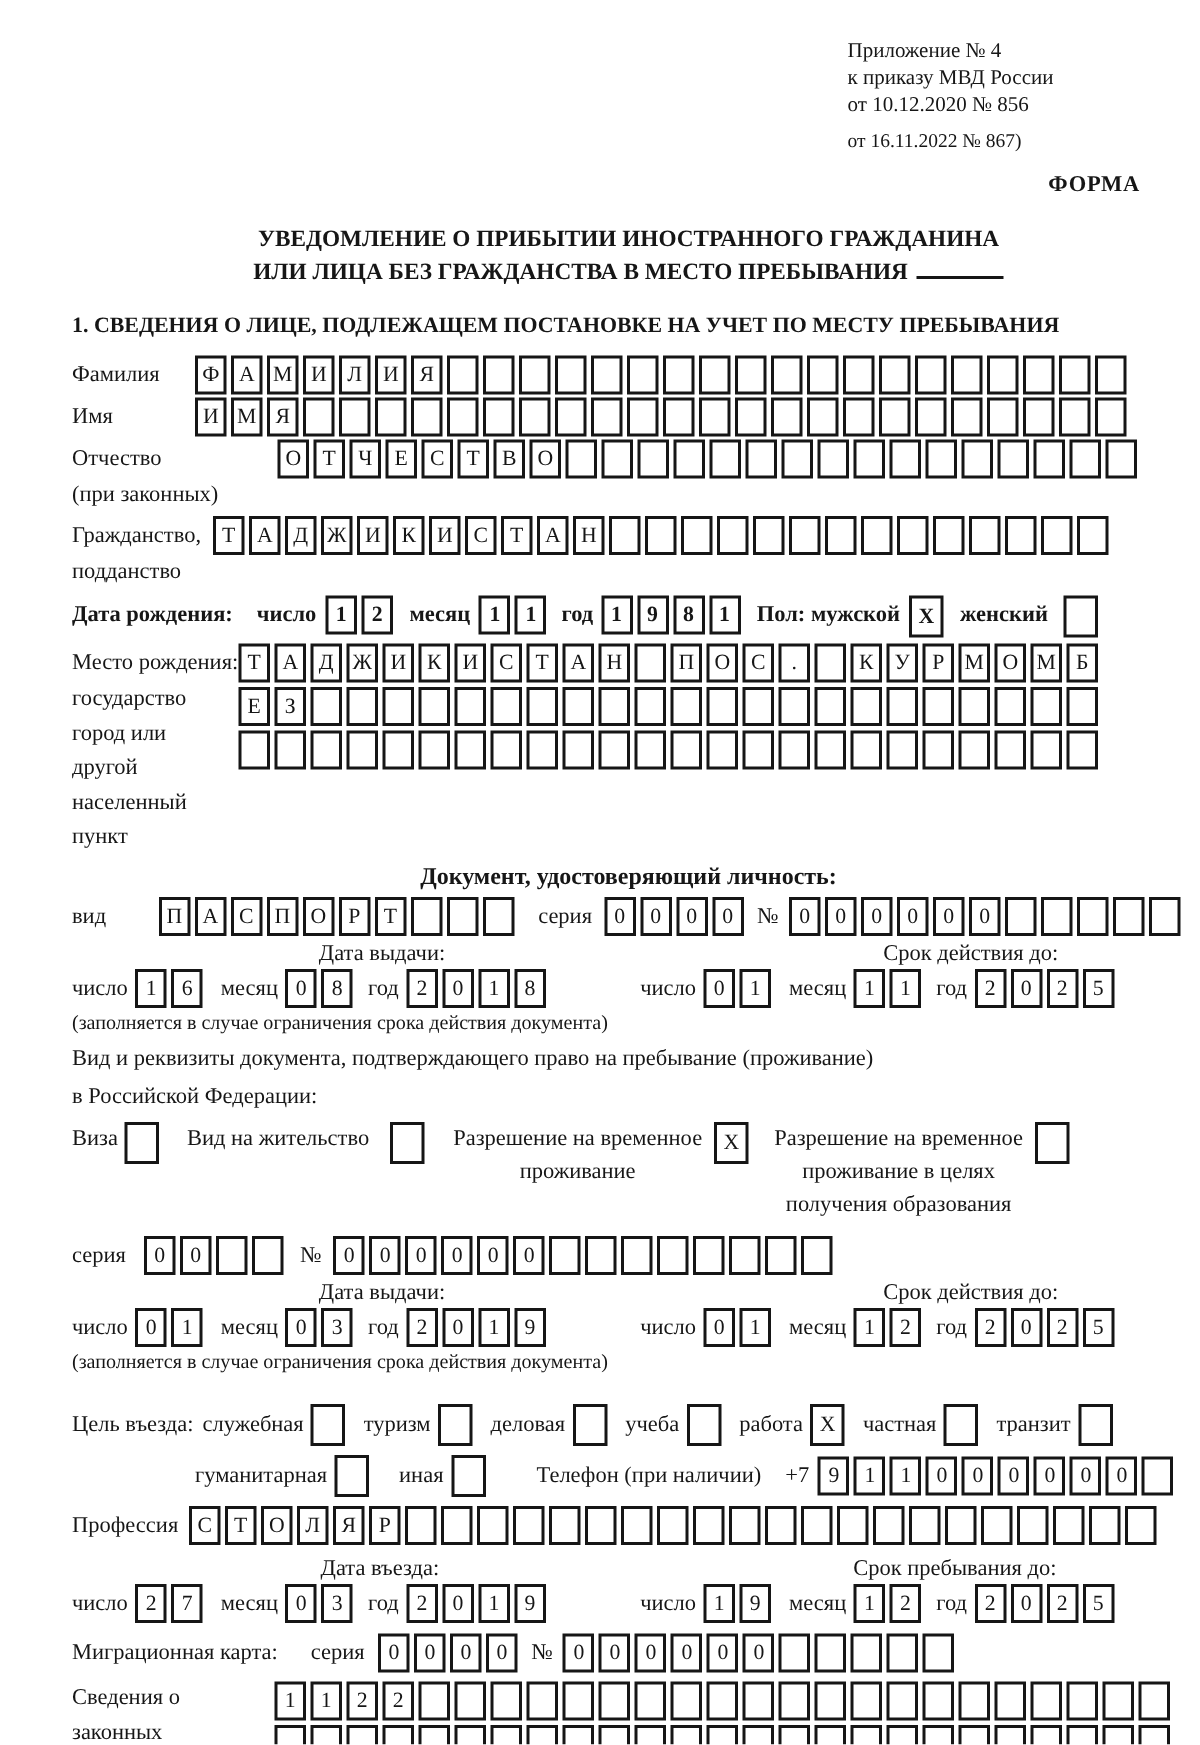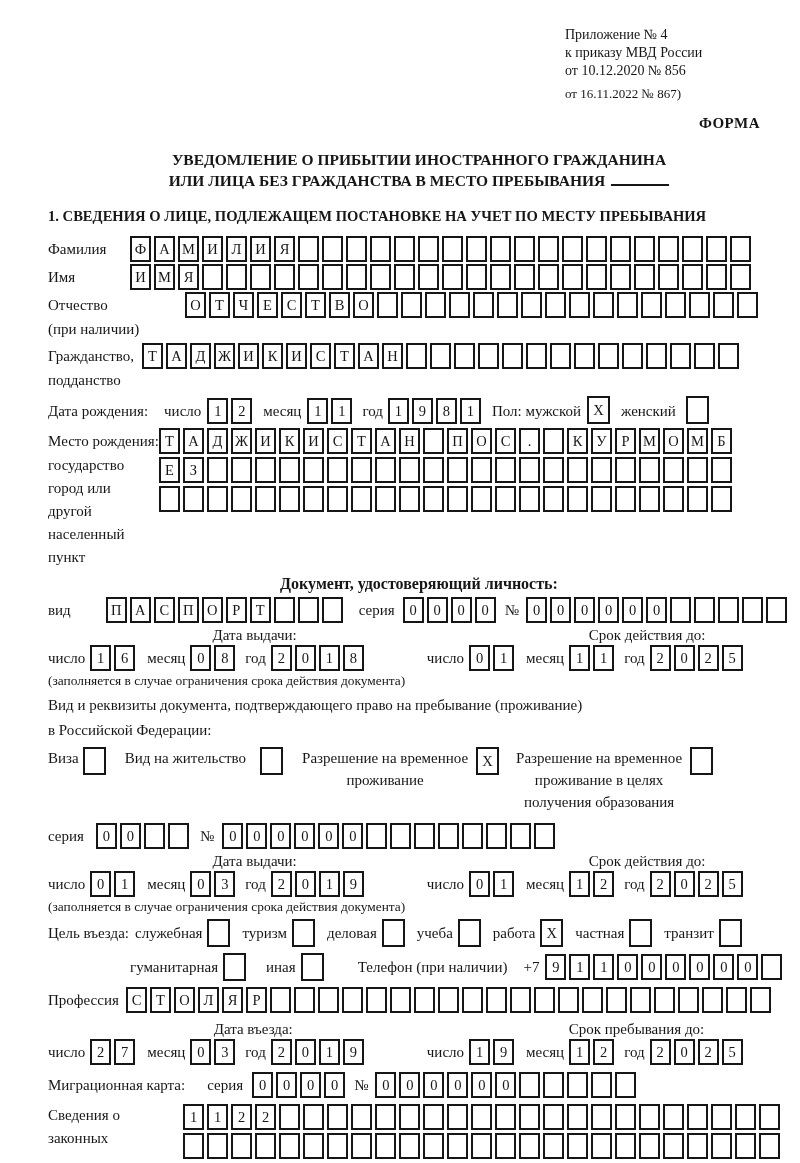--- a/index.html
+++ b/index.html
@@ -39,21 +39,21 @@
   .hdr-row{display:flex;font-size:15px;margin-top:4px;margin-bottom:1px;justify-content:center;}
   .right-note{padding-right:28px;font-size:13.4px;margin-top:2px;margin-bottom:4px;}
   .intro{line-height:25px;}
   
   .opts{display:flex;align-items:flex-start;margin-top:4px;margin-bottom:10px;}
   .opt{display:flex;align-items:flex-start;}
   .opt-text{line-height:22px;}
   .opt-text.center{text-align:center;}
   .opt .boxcells{margin-left:8px;margin-top:0;}
   
-  .purposes{display:flex;align-items:center;margin-top:4px;}
+  .purposes{display:flex;align-items:center;margin-top:20px;}
   .pair{display:flex;align-items:center;margin-right:9px;}
   .pair .plabel{margin-right:5px;white-space:nowrap;}
 </style>
 </head>
 <body>
 
 <div class="page">
 
   <div class="appendix">
     <div>Приложение № 4</div>
@@ -132,21 +132,21 @@
         <span class="cell"></span>
         <span class="cell"></span>
         <span class="cell"></span>
         <span class="cell"></span>
       </span>
   </div>
 
   <div class="frow">
     <span class="lblblock w137">
       <div style="line-height:26px;">Отчество</div>
-      <div>(при наличии)</div>
+      <div>(при законных)</div>
     </span>
     <span class="cells">
         <span class="cell">О</span>
         <span class="cell">Т</span>
         <span class="cell">Ч</span>
         <span class="cell">Е</span>
         <span class="cell">С</span>
         <span class="cell">Т</span>
         <span class="cell">В</span>
         <span class="cell">О</span>
@@ -196,21 +196,21 @@
         <span class="cell"></span>
         <span class="cell"></span>
         <span class="cell"></span>
         <span class="cell"></span>
         <span class="cell"></span>
         <span class="cell"></span>
         <span class="cell"></span>
       </span>
   </div>
 
-  <div class="frow" style="align-items:flex-end;margin-top:4px;">
+  <div class="frow" style="align-items:flex-start;margin-top:4px;font-weight:bold;">
     <span class="flabel" style="margin-right:16px;">Дата рождения:</span>
     <span class="flabel" style="margin-right:6px;">число</span>
     <span class="cells">
         <span class="cell">1</span>
         <span class="cell">2</span>
       </span>
     <span class="flabel" style="margin:0 6px 0 8px;">месяц</span>
     <span class="cells">
         <span class="cell">1</span>
         <span class="cell">1</span>

